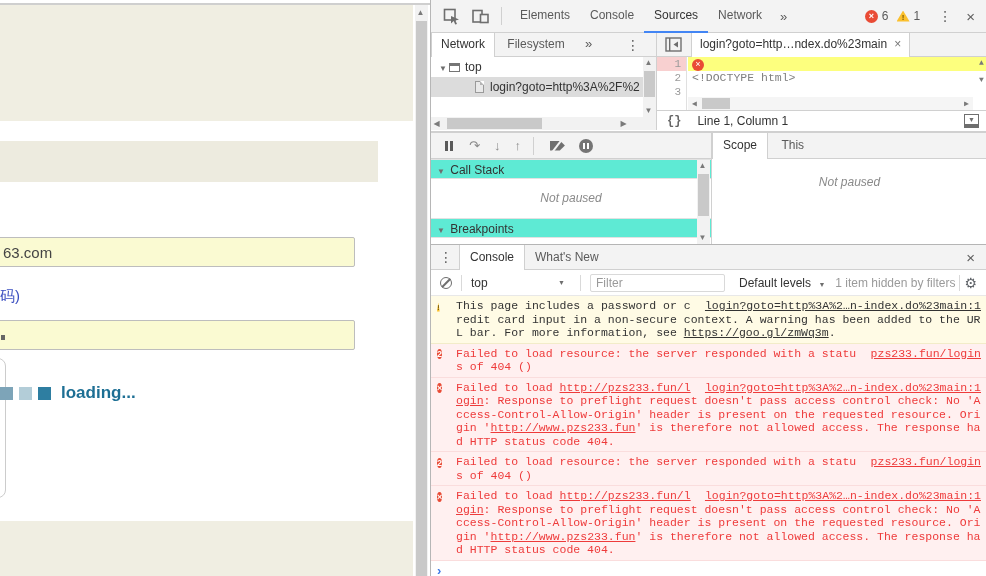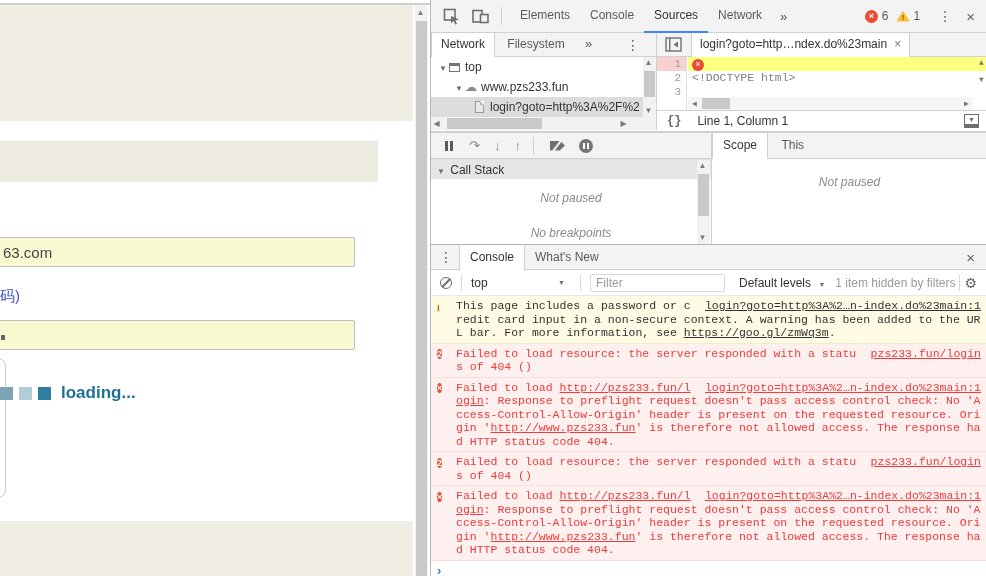--- a/index.html
+++ b/index.html
@@ -100,21 +100,21 @@
   .debug-left { position:absolute; left:0; top:133px; width:280px; height:111px; background:#fff; overflow:hidden; }
   .dbg-toolbar { height:26px; background:#f3f3f3; border-bottom:1px solid #d0d0d0; display:flex; align-items:center; }
   .dbg-btn { margin-left:14px; display:inline-flex; align-items:center; cursor:pointer; color:#8a8a8a; font-size:13px; }
   .pause-bars span { display:inline-block; width:3px; height:10px; background:#5a5a5a; margin-right:2px; }
   .bp-deact { position:relative; width:15px; height:10px; }
   .bp-shape { position:absolute; left:0; top:0; width:15px; height:10px; background:#707070;
     clip-path:polygon(0 0,66% 0,100% 50%,66% 100%,0 100%); }
   .bp-slash { position:absolute; left:6px; top:-2px; width:2px; height:14px; background:#f3f3f3; transform:rotate(38deg); }
   .pause-exc { width:14px; height:14px; border-radius:50%; background:#757575; position:relative; }
   .pause-exc span { position:absolute; top:4px; width:2px; height:6px; background:#fff; }
-  .section-head { height:20px; line-height:20px; background:#e5e5e5; border-bottom:1px solid #e2e2e2;
+  .section-head { height:20px; line-height:20px; background:#5eead4; border-bottom:1px solid #e2e2e2;
     border-top:1px solid #e2e2e2; padding-left:6px; color:#333; cursor:pointer; }
   .section-head .disclose { margin-right:2px; }
   .not-paused { text-align:center; color:#8a8a8a; font-style:italic; padding:12px 0 13px 0; }
   .dbg-vsb { position:absolute; left:266px; top:160px; width:13px; height:84px; background:#f2f2f2; }
   .vdiv-dbg { position:absolute; left:280px; top:133px; width:1px; height:111px; background:#d0d0d0; }
   .debug-right { position:absolute; left:281px; top:133px; width:275px; height:111px; background:#fff; }
   .sw-tabbar { height:26px; background:#f3f3f3; border-bottom:1px solid #d0d0d0; }
   .sw-tab { display:inline-block; height:26px; line-height:25px; padding:0 10px; color:#5a5a5a; cursor:pointer; }
   .sw-tab.selected { background:#fff; border-left:1px solid #d0d0d0; border-right:1px solid #d0d0d0; color:#333; }
 
@@ -236,23 +236,20 @@
       <span class="file-tab">
         <span>login?goto=http…ndex.do%23main</span><span class="x">×</span>
       </span>
     </div>
   </div>
 
   <div class="tree">
     <div class="tree-row" style="padding-left:6px;">
       <span class="tw disclose">▼</span><span class="tw frame-icon"></span><span>top</span>
     </div>
-    <div class="tree-row" style="padding-left:22px;">
-      <span class="tw disclose">▼</span><span class="tw cloud-icon">☁</span><span>www.pzs233.fun</span>
-    </div>
     <div class="tree-row selected" style="padding-left:44px;">
       <span class="tw file-icon"></span><span>login?goto=http%3A%2F%2</span>
     </div>
   </div>
   <div class="tree-vsb">
     <div class="sb-arrow" style="top:1px;">▲</div>
     <div class="sb-thumb" style="left:1px; top:14px; width:11px; height:26px;"></div>
     <div class="sb-arrow" style="bottom:1px;">▼</div>
   </div>
   <div class="tree-hsb">
@@ -309,20 +306,24 @@
       <span class="dbg-btn pause-exc">
           <span style="left:4.5px;"></span>
           <span style="left:8px;"></span>
         </span>
     </div>
     <div class="section-head">
       <span class="disclose">▼</span>
       <span>Call Stack</span>
     </div>
     <div class="not-paused">Not paused</div>
+    <div class="section-head">
+      <span class="disclose">▼</span>
+      <span>Breakpoints</span>
+    </div>
     <div class="not-paused" style="padding:8px 0;">No breakpoints</div>
   </div>
   <div class="dbg-vsb">
     <div class="sb-arrow" style="top:1px;">▲</div>
     <div class="sb-thumb" style="left:1px; top:14px; width:11px; height:42px;"></div>
     <div class="sb-arrow" style="bottom:1px;">▼</div>
   </div>
   <div class="vdiv-dbg"></div>
 
   <div class="debug-right">

